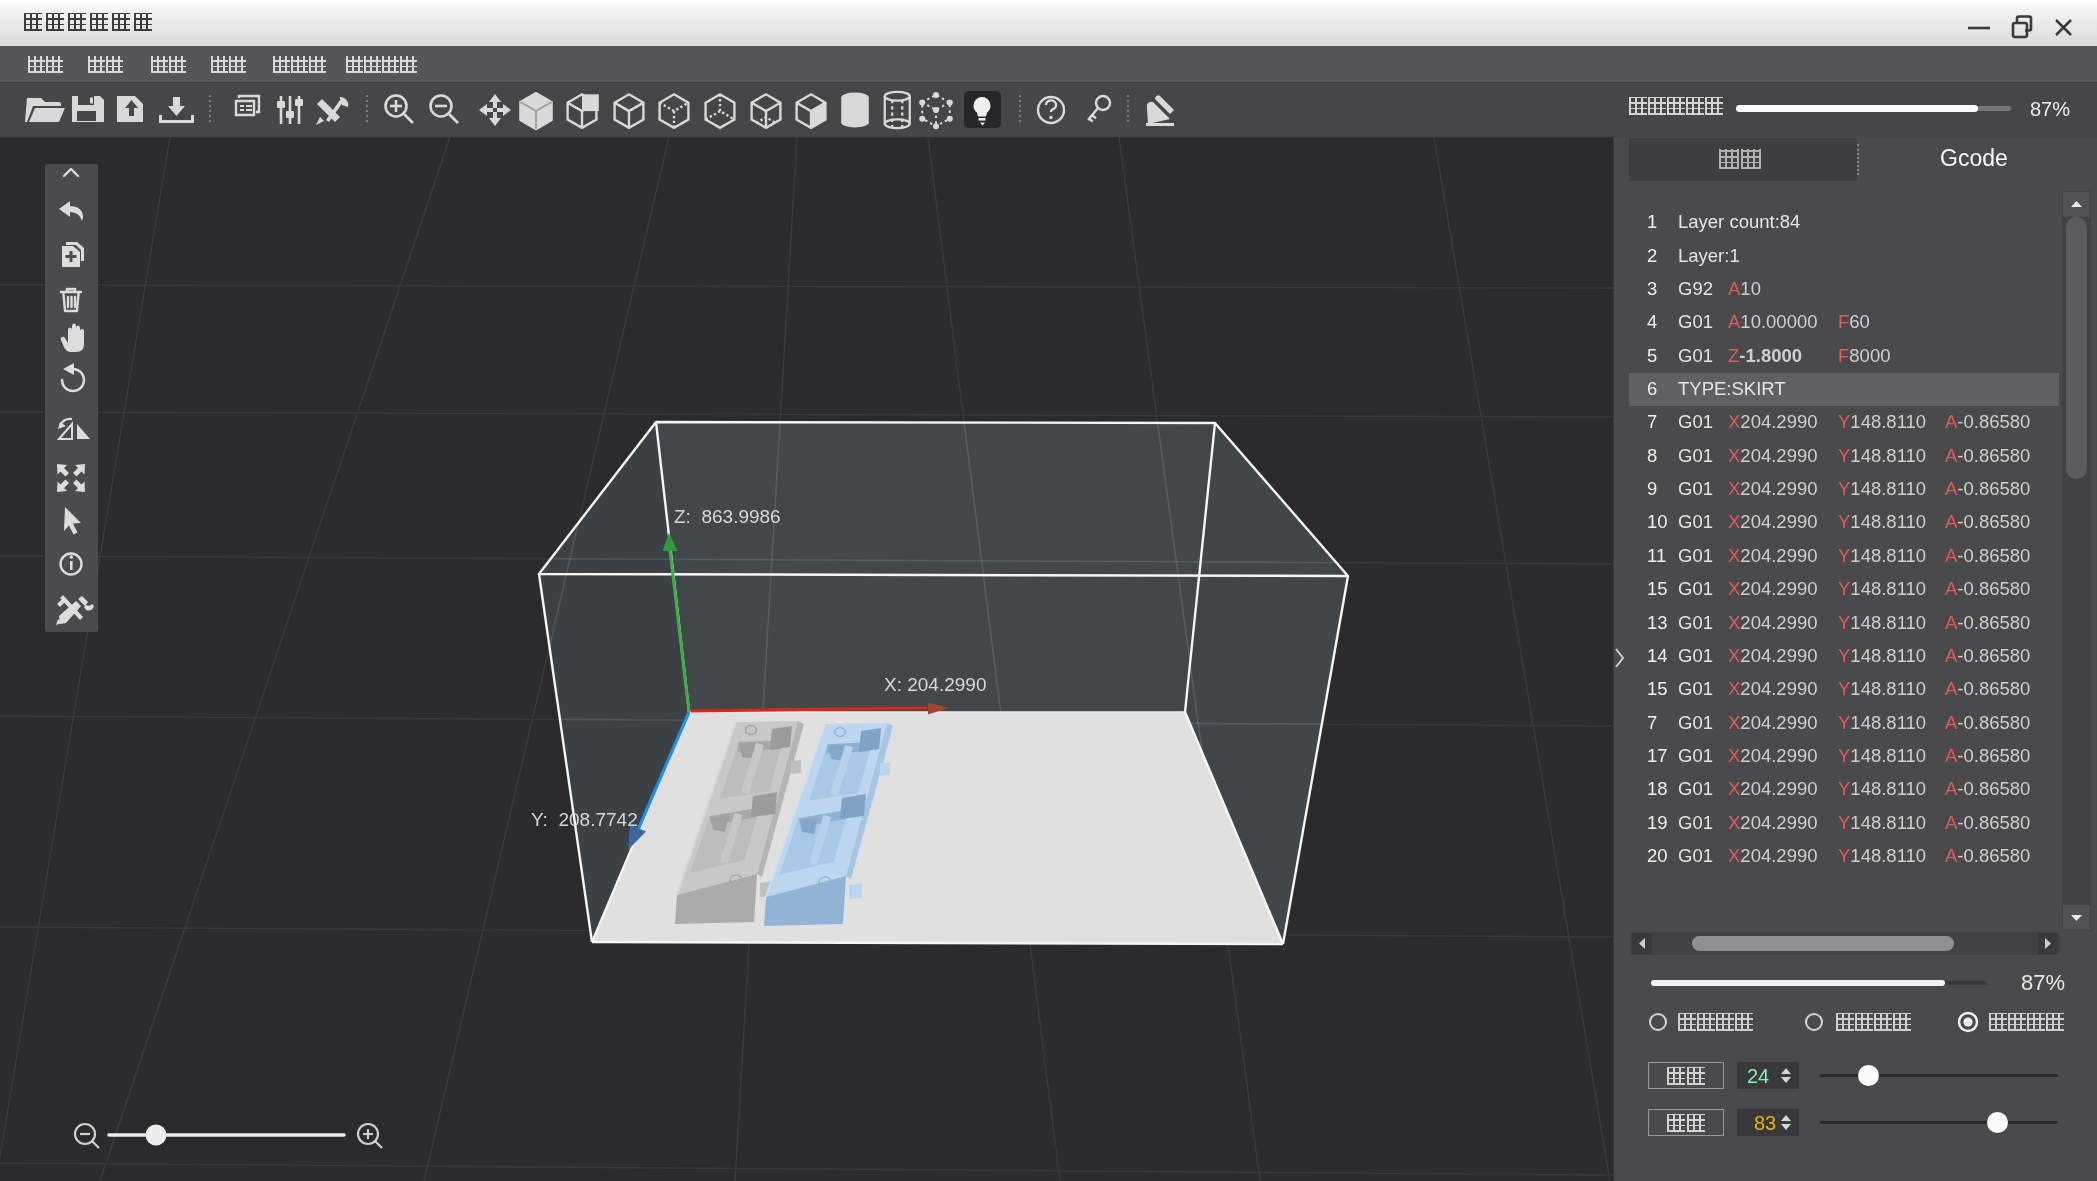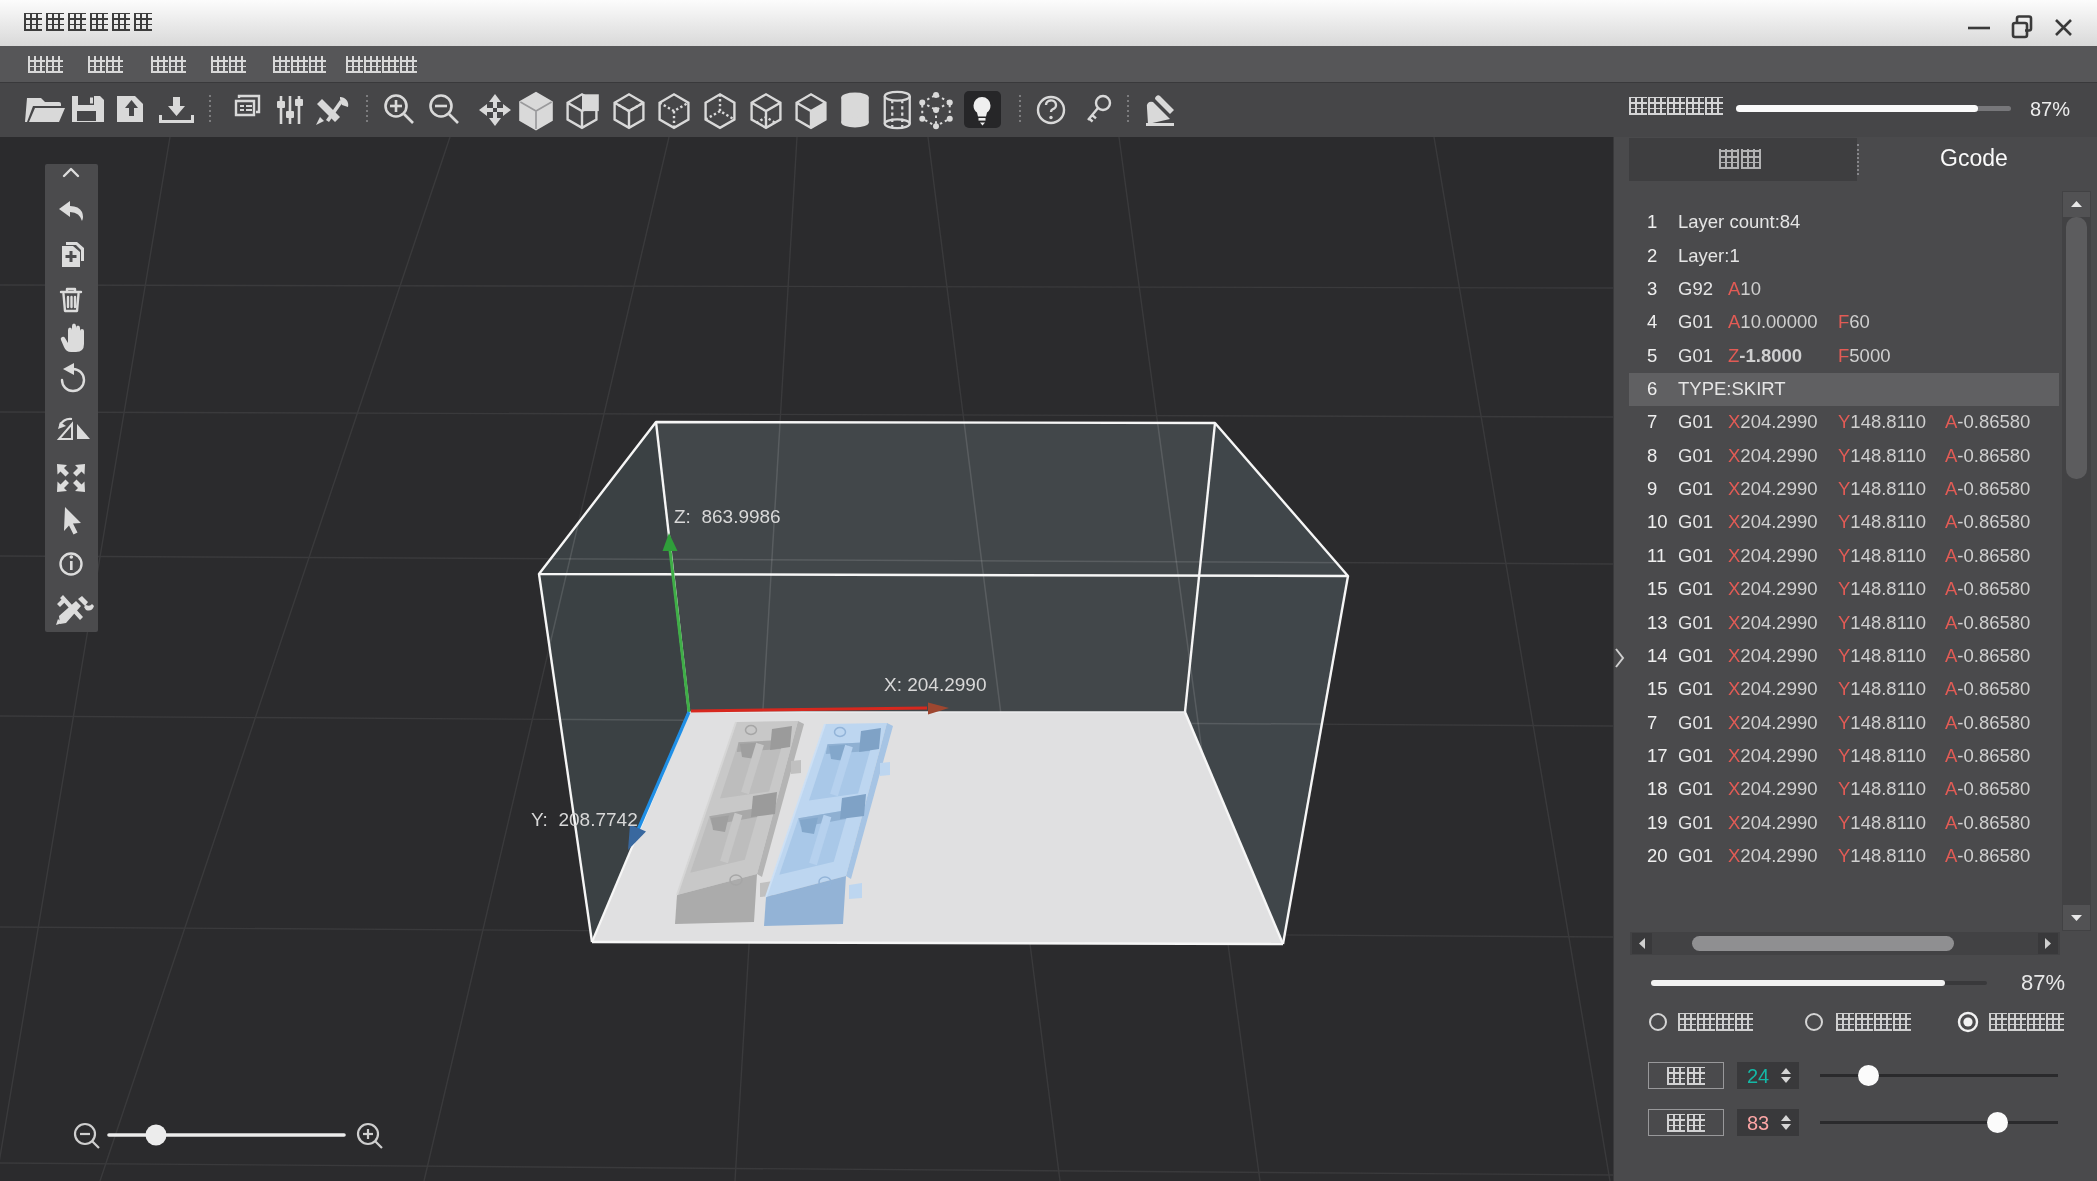--- a/index.html
+++ b/index.html
@@ -341,31 +341,31 @@
   <circle cx="200" cy="15" r="8" fill="none" stroke="#d5d5d5" stroke-width="2"></circle>
   <circle cx="354" cy="15" r="9" fill="none" stroke="#f2f2f2" stroke-width="2.4"></circle>
   <circle cx="354" cy="15" r="4.6" fill="#f2f2f2"></circle>
  </svg>
  <div class="abs" style="left:64px;top:876px;color:#e9e9e9"><span class="cj" style="width:18px;height:18px;margin-right:1px"></span><span class="cj" style="width:18px;height:18px;margin-right:1px"></span><span class="cj" style="width:18px;height:18px;margin-right:1px"></span><span class="cj" style="width:18px;height:18px"></span></div>
  <div class="abs" style="left:222px;top:876px;color:#e9e9e9"><span class="cj" style="width:18px;height:18px;margin-right:1px"></span><span class="cj" style="width:18px;height:18px;margin-right:1px"></span><span class="cj" style="width:18px;height:18px;margin-right:1px"></span><span class="cj" style="width:18px;height:18px"></span></div>
  <div class="abs" style="left:375px;top:876px;color:#e9e9e9"><span class="cj" style="width:18px;height:18px;margin-right:1px"></span><span class="cj" style="width:18px;height:18px;margin-right:1px"></span><span class="cj" style="width:18px;height:18px;margin-right:1px"></span><span class="cj" style="width:18px;height:18px"></span></div>
  <div class="abs" style="left:34px;top:925px;width:76px;height:27px;border:1px solid #98989a"></div>
  <div class="abs" style="left:53px;top:930px;color:#ededed"><span class="cj" style="width:18px;height:18px;margin-right:2px"></span><span class="cj" style="width:18px;height:18px"></span></div>
  <div class="abs" style="left:123px;top:925px;width:62px;height:27px;background:#39393b"></div>
- <div class="abs" style="left:133px;top:928px;font-size:20px;color:#14b8a6">24</div>
+ <div class="abs" style="left:133px;top:928px;font-size:20px;color:#86efac">24</div>
  <svg class="abs" style="left:160px;top:925px" width="25" height="27">
       <path d="M12 6 l5 6 h-10 z" fill="#d5d5d5"></path>
       <path d="M12 21 l-5 -6 h10 z" fill="#d5d5d5"></path>
     </svg>
  <div class="abs" style="left:206px;top:937px;width:238px;height:3px;background:#2a2a2c"></div>
  <div class="abs" style="left:244px;top:928px;width:21px;height:21px;border-radius:50%;background:#fbfbfb"></div>
  <div class="abs" style="left:34px;top:972px;width:76px;height:27px;border:1px solid #98989a"></div>
  <div class="abs" style="left:53px;top:977px;color:#ededed"><span class="cj" style="width:18px;height:18px;margin-right:2px"></span><span class="cj" style="width:18px;height:18px"></span></div>
  <div class="abs" style="left:123px;top:972px;width:62px;height:27px;background:#39393b"></div>
- <div class="abs" style="left:133px;top:975px;font-size:20px;color:#fca5a5">83</div>
+ <div class="abs" style="left:140px;top:975px;font-size:20px;color:#eab308">83</div>
  <svg class="abs" style="left:160px;top:972px" width="25" height="27">
       <path d="M12 6 l5 6 h-10 z" fill="#d5d5d5"></path>
       <path d="M12 21 l-5 -6 h10 z" fill="#d5d5d5"></path>
     </svg>
  <div class="abs" style="left:206px;top:984px;width:238px;height:3px;background:#2a2a2c"></div>
  <div class="abs" style="left:373px;top:975px;width:21px;height:21px;border-radius:50%;background:#fbfbfb"></div>
  <svg class="abs" style="left:-1px;top:508px" width="12" height="26">
       <path d="M3 4 l7 9 -7 9" fill="none" stroke="#cfcfcf" stroke-width="2"></path>
     </svg>
 </div>
@@ -387,21 +387,21 @@
  <div class="row" style="top:311px">
       <span class="c0">4</span>
       <span class="c1 g">G01</span>
       <span class="c2"><b class="r" style="font-weight:400">A</b><b class="v" style="font-weight:400">10.00000</b></span>
       <span class="c3"><b class="r" style="font-weight:400">F</b><b class="v" style="font-weight:400">60</b></span>
     </div>
  <div class="row" style="top:345px">
       <span class="c0">5</span>
       <span class="c1 g">G01</span>
       <span class="c2"><b class="r" style="font-weight:400">Z</b><b class="v" style="font-weight:700">-1.8000</b></span>
-      <span class="c3"><b class="r" style="font-weight:400">F</b><b class="v" style="font-weight:400">5000</b></span>
+      <span class="c3"><b class="r" style="font-weight:400">F</b><b class="v" style="font-weight:400">8000</b></span>
     </div>
  <div class="row" style="top:378px">
       <span class="c0">6</span>
       <span class="c1 g">TYPE:SKIRT</span>
     </div>
  <div class="row" style="top:411px">
       <span class="c0">7</span>
       <span class="c1 g">G01</span>
       <span class="c2"><b class="r" style="font-weight:400">X</b><b class="v" style="font-weight:400">204.2990</b></span>
       <span class="c3"><b class="r" style="font-weight:400">Y</b><b class="v" style="font-weight:400">148.8110</b></span>

